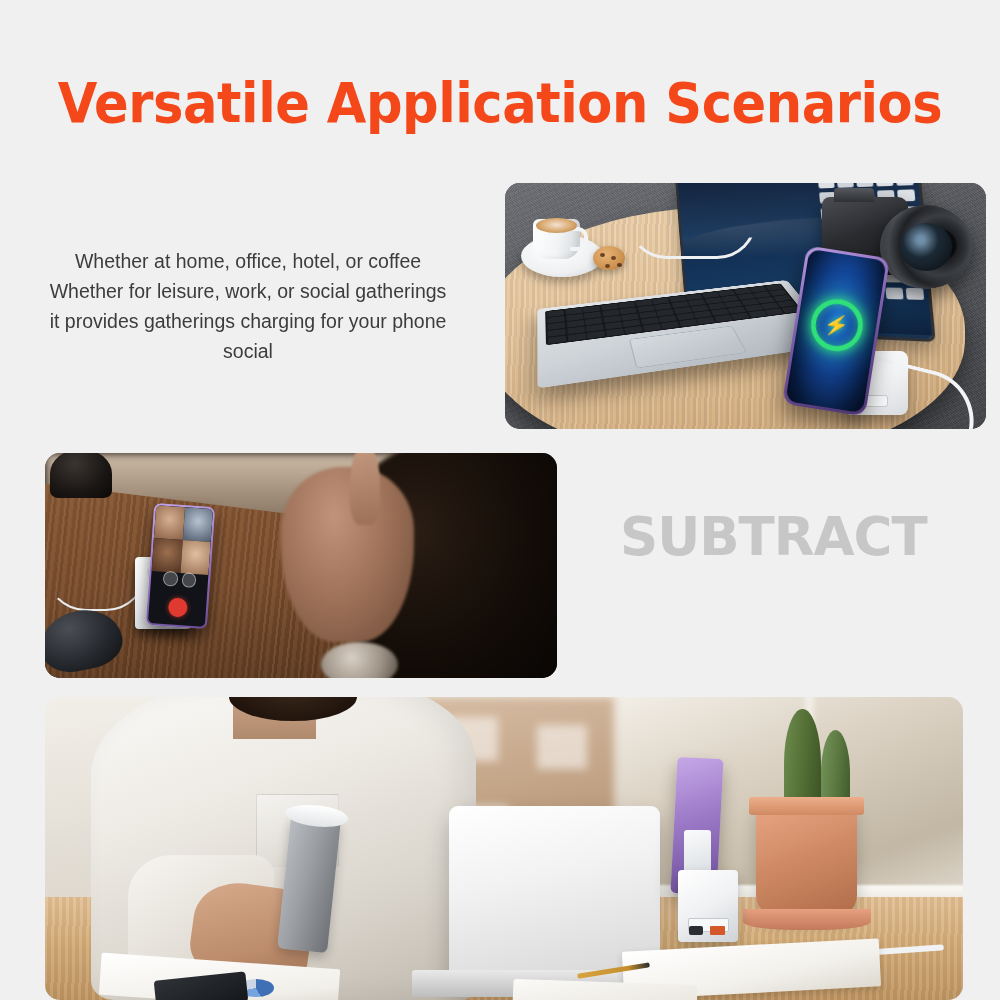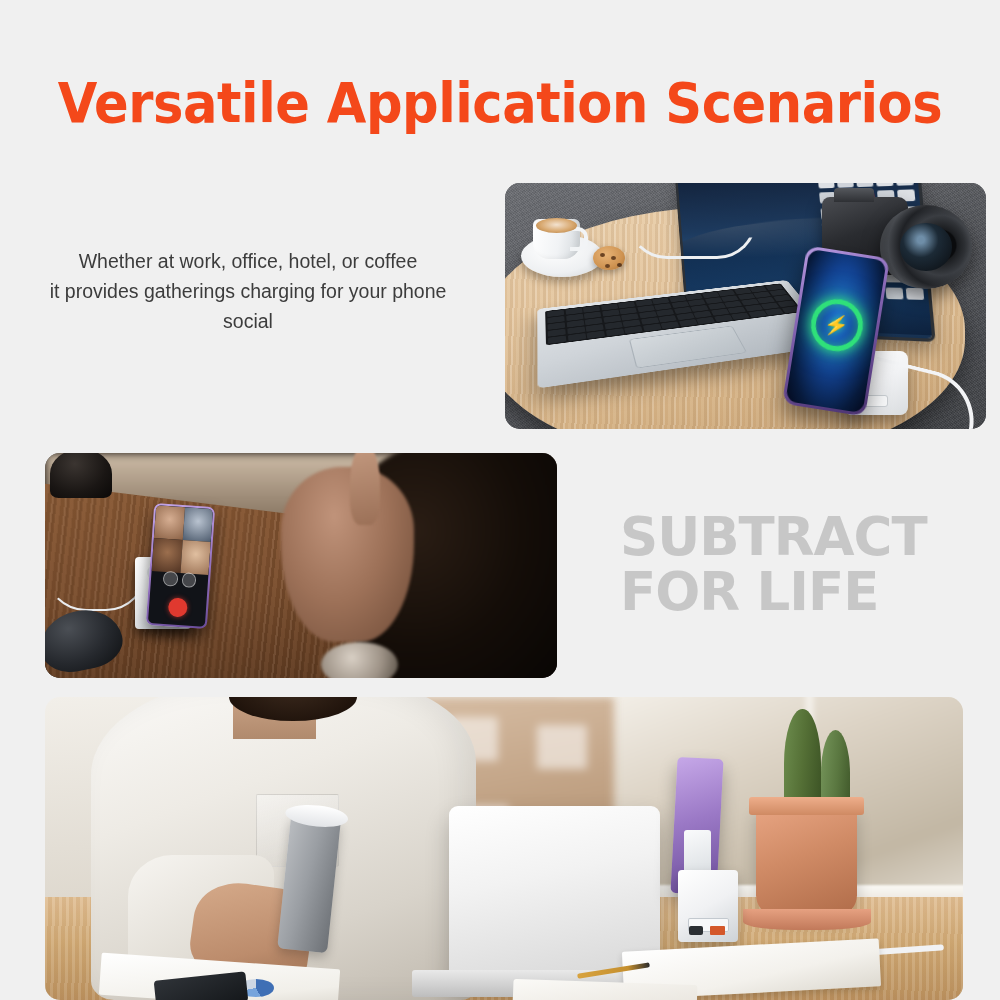--- a/index.html
+++ b/index.html
@@ -556,28 +556,28 @@
   }
 </style>
 </head>
 <body>
 
 <div id="page">
 
   <h1 id="headline">Versatile Application Scenarios</h1>
 
   <div id="intro">
-    <span class="ln">Whether at work, office, hotel, or coffee</span>
+    <span class="ln">Whether at home, office, hotel, or coffee</span>
+    <span class="ln">Whether for leisure, work, or social gatherings</span>
     <span class="ln">it provides gatherings charging for your phone</span>
     <span class="ln">social</span>
   </div>
 
   <div id="watermark">
     <span class="wl">SUBTRACT</span>
-    <span class="wl">FOR LIFE</span>
   </div>
 
   <div class="photo" id="panel-coffee">
     <div class="scene">
       <div class="carpet"></div>
       <div class="table"></div>
 
       <div class="saucer"></div>
       <div class="cup"></div>
       <div class="crema"></div>

